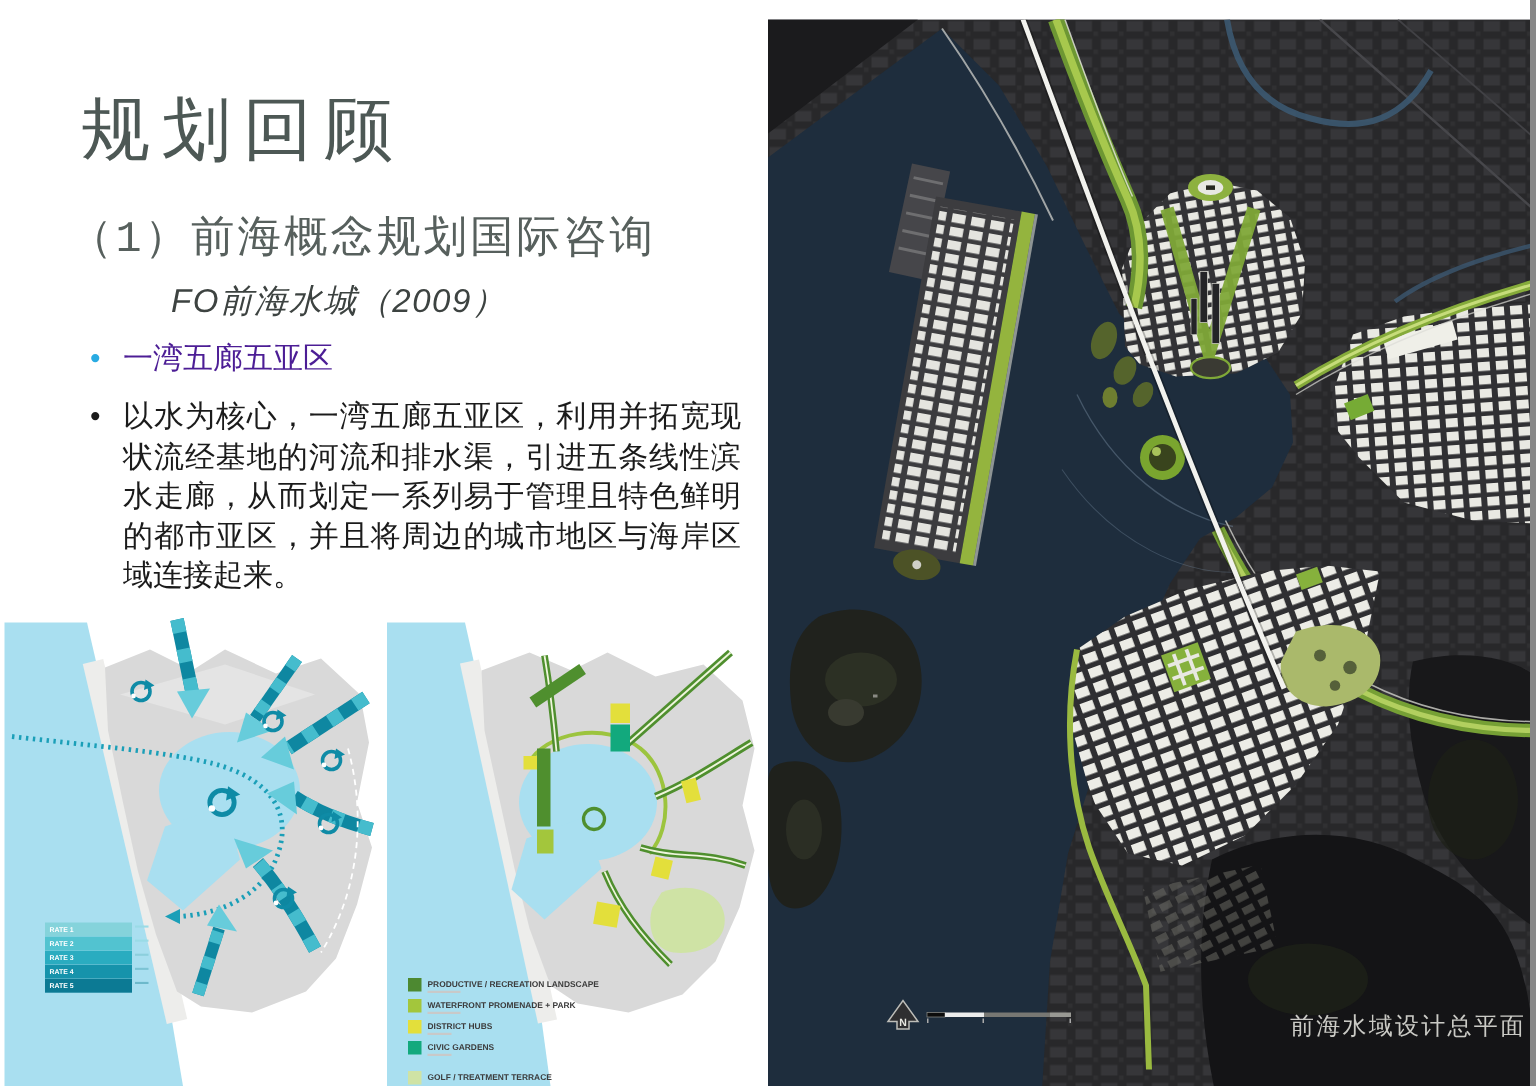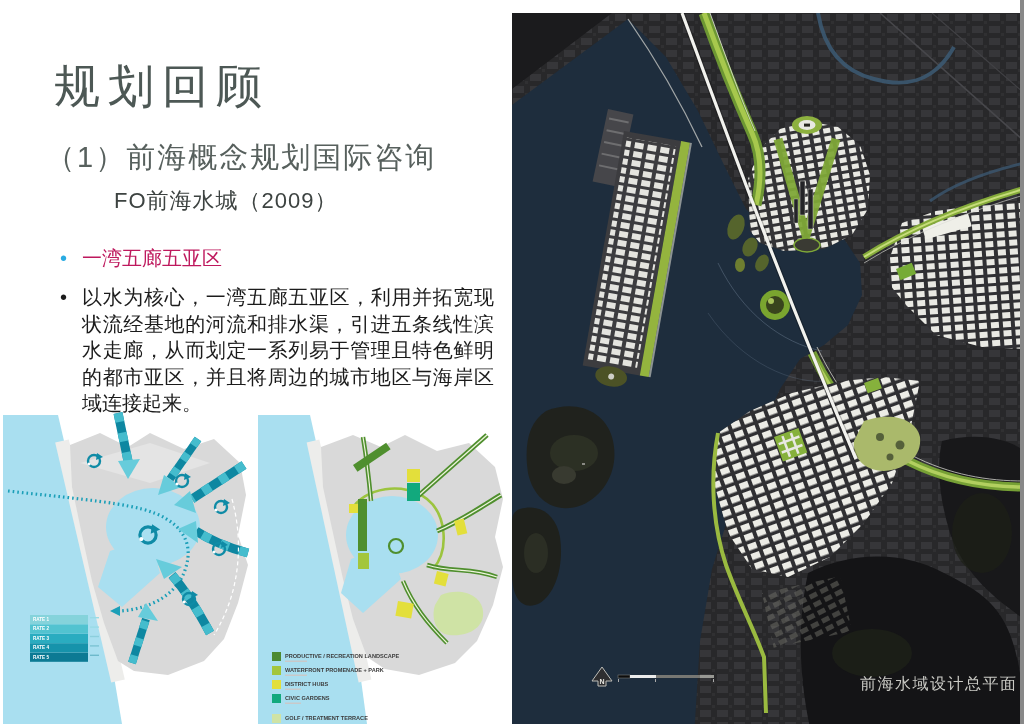--- a/index.html
+++ b/index.html
@@ -1,27 +1,27 @@
 <!DOCTYPE html>
 <html><head>
 <meta charset="utf-8">
 <style>
   html,body{margin:0;padding:0;background:#888;}
   .slide{position:relative;width:1020px;height:724px;background:#ffffff;overflow:hidden;
          font-family:"Liberation Sans","DejaVu Sans",sans-serif;}
   
   .title{position:absolute;left:54px;top:56px;font-family:"Liberation Serif","DejaVu Serif",serif;
          font-size:46px;letter-spacing:8px;color:#4d5855;font-weight:400;}
-  .subtitle{position:absolute;left:46px;top:138px;font-family:Liberation Sans, sans-serif;
+  .subtitle{position:absolute;left:46px;top:138px;font-family:Liberation Mono, monospace;
          font-size:29px;letter-spacing:2px;color:#57605d;}
-  .project-line{position:absolute;left:114px;top:186px;font-size:22px;color:#3d4341;letter-spacing:1px;}
+  .project-line{position:absolute;left:114px;top:186px;font-size:22px;color:#3d4341;letter-spacing:1px;font-style:italic;}
   .bullets{position:absolute;left:58px;top:226px;width:436px;}
   .bullet{position:relative;padding-left:24px;font-size:20px;line-height:1.32;margin-bottom:13px;}
   .bullet::before{content:"•";position:absolute;left:2px;top:0;}
-  .bullet.accent{color:#be185d;margin-top:19px;}
+  .bullet.accent{color:#4c1d95;}
   .bullet.accent::before{color:#29abe2;}
   .bullet.body{color:#1b1b1b;text-align:justify;}
   .bullet.body::before{color:#1b1b1b;}
   
   .diagram1{position:absolute;left:0;top:403px;width:250px;height:321px;}
   .diagram2{position:absolute;left:255px;top:403px;width:255px;height:321px;}
   .map{position:absolute;left:512px;top:13px;width:512px;height:724px;}
   svg{display:block;}
 </style>
 </head>

